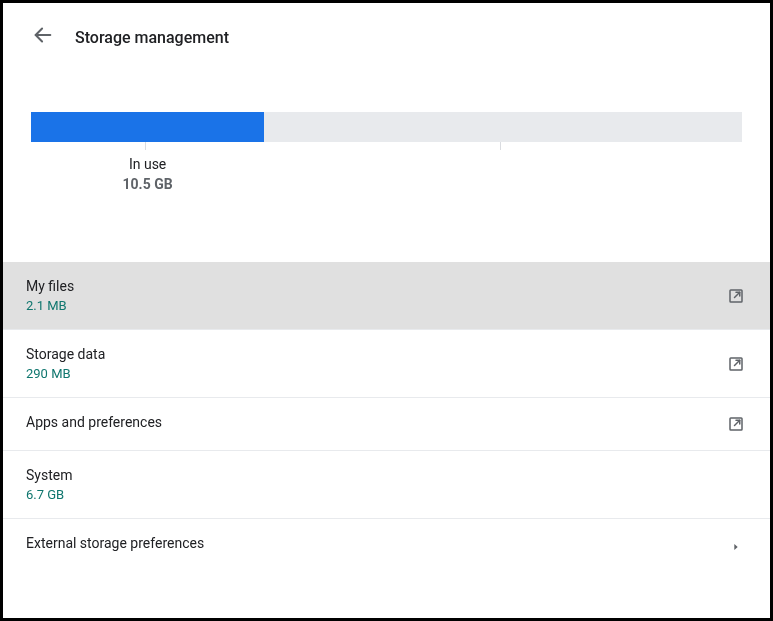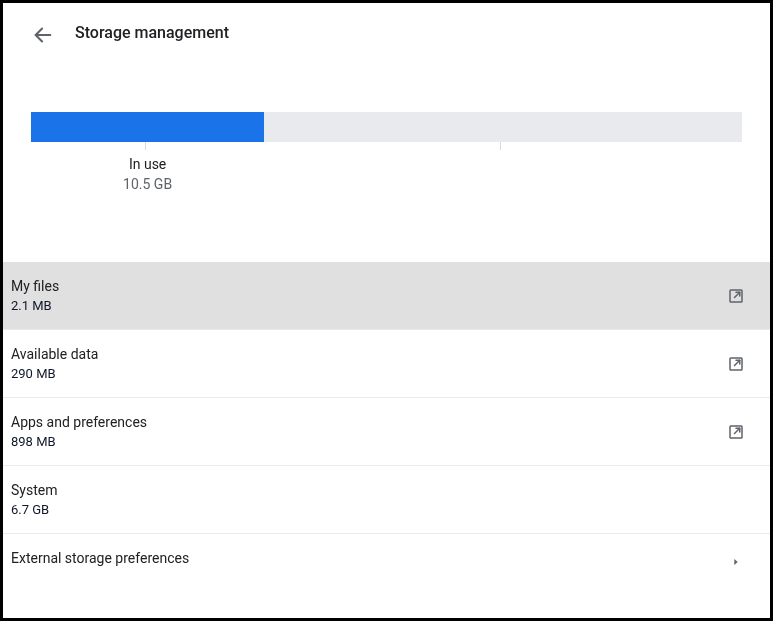--- a/index.html
+++ b/index.html
@@ -8,21 +8,21 @@
       background: #fff;
       color: #202124;
       width: 773px;
       height: 621px;
       border: 3px solid #000;
       position: relative;
       overflow: hidden;
     }
     .header {
       display: flex;
-      align-items: flex-start;
+      align-items: flex-end;
       padding: 20px 28px 10px 28px;
       gap: 20px;
     }
     .back-arrow {
       width: 24px; height: 24px;
       display: flex; align-items: center; justify-content: center;
       cursor: pointer;
       color: #5f6368;
     }
     .page-title {
@@ -58,43 +58,44 @@
       text-align: center;
     }
     .bar-label-name {
       font-size: 14px;
       color: #202124;
       margin-bottom: 4px;
     }
     .bar-label-value {
       font-size: 14px;
       color: #5f6368;
+      font-weight: bold;
     }
     .list { }
     .list-item {
       display: flex;
       align-items: center;
       justify-content: space-between;
-      padding: 16px 24px 16px 8px;
+      padding: 16px 24px 16px 23px;
       border-top: 1px solid #e8eaed;
       cursor: pointer;
     }
     .list-item.highlight {
       background: #e0e0e0;
       border-top: none;
     }
     .item-text { }
     .item-title {
       font-size: 14px;
       color: #202124;
       margin-bottom: 4px;
     }
     .item-sub {
       font-size: 13px;
-      color: #0f172a;
+      color: #0f766e;
     }
     .item-icon {
       color: #5f6368;
       width: 20px; height: 20px;
       display: flex; align-items: center; justify-content: center;
     }
     .single-line .item-title { margin-bottom: 8px; }
     svg { display: block; }
   </style>
 </head>
@@ -135,36 +136,35 @@
       <svg width="18" height="18" viewBox="0 0 24 24" fill="none" stroke="currentColor" stroke-width="2" stroke-linecap="round" stroke-linejoin="round">
         <rect x="4" y="4" width="16" height="16" rx="1"></rect>
         <line x1="10" y1="14" x2="17" y2="7"></line>
         <polyline points="12 7 17 7 17 12"></polyline>
       </svg>
     </div>
   </div>
 
   <div class="list-item">
     <div class="item-text">
-      <div class="item-title">Available data</div>
+      <div class="item-title">Storage data</div>
       <div class="item-sub">290 MB</div>
     </div>
     <div class="item-icon">
       <svg width="18" height="18" viewBox="0 0 24 24" fill="none" stroke="currentColor" stroke-width="2" stroke-linecap="round" stroke-linejoin="round">
         <rect x="4" y="4" width="16" height="16" rx="1"></rect>
         <line x1="10" y1="14" x2="17" y2="7"></line>
         <polyline points="12 7 17 7 17 12"></polyline>
       </svg>
     </div>
   </div>
 
   <div class="list-item">
     <div class="item-text">
       <div class="item-title">Apps and preferences</div>
-      <div class="item-sub">898 MB</div>
     </div>
     <div class="item-icon">
       <svg width="18" height="18" viewBox="0 0 24 24" fill="none" stroke="currentColor" stroke-width="2" stroke-linecap="round" stroke-linejoin="round">
         <rect x="4" y="4" width="16" height="16" rx="1"></rect>
         <line x1="10" y1="14" x2="17" y2="7"></line>
         <polyline points="12 7 17 7 17 12"></polyline>
       </svg>
     </div>
   </div>
 

